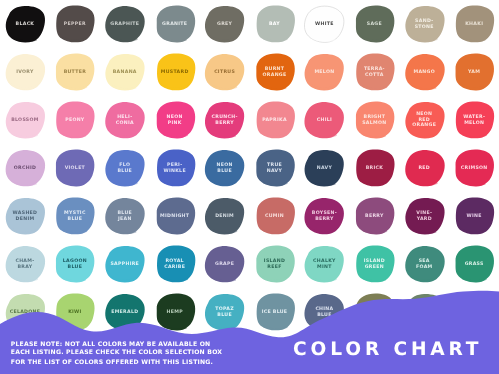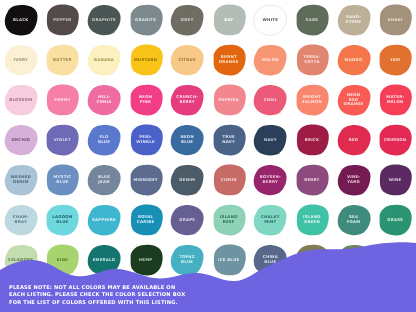--- a/index.html
+++ b/index.html
@@ -742,14 +742,15 @@
         C128,28 140,36 154,38 C168,40 180,34 194,33 C208,32 218,40 232,41
         C246,42 254,32 268,26 C282,20 292,14 306,11 C320,8 332,10 346,9
         C360,8 372,4 386,3 C398,2 408,2 416,3 L416,72 L0,72 Z" fill="#6e63e0"></path>
     </svg>
   </div>
 
   <div class="footer-note" style="color: rgb(255, 255, 255);">PLEASE NOTE: NOT ALL COLORS MAY BE AVAILABLE ON
 EACH LISTING.  PLEASE CHECK THE COLOR SELECTION BOX
 FOR THE LIST OF COLORS OFFERED WITH THIS LISTING.</div>
 
+  <div class="footer-title" style="color: rgb(255, 255, 255);">COLOR CHART</div>
 
 </div>
 
 </body></html>

